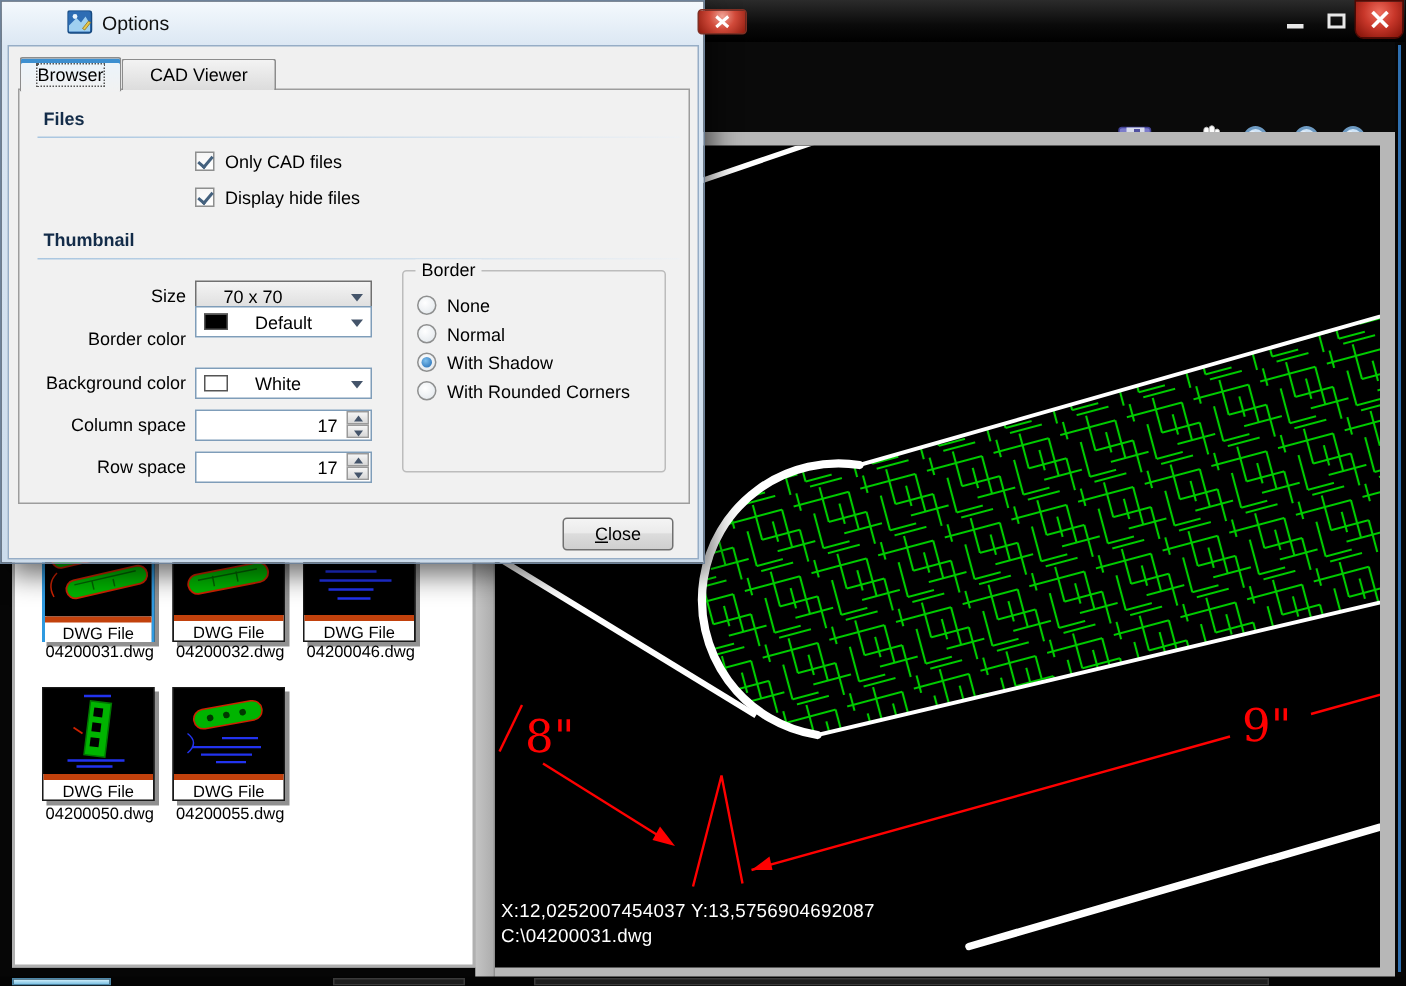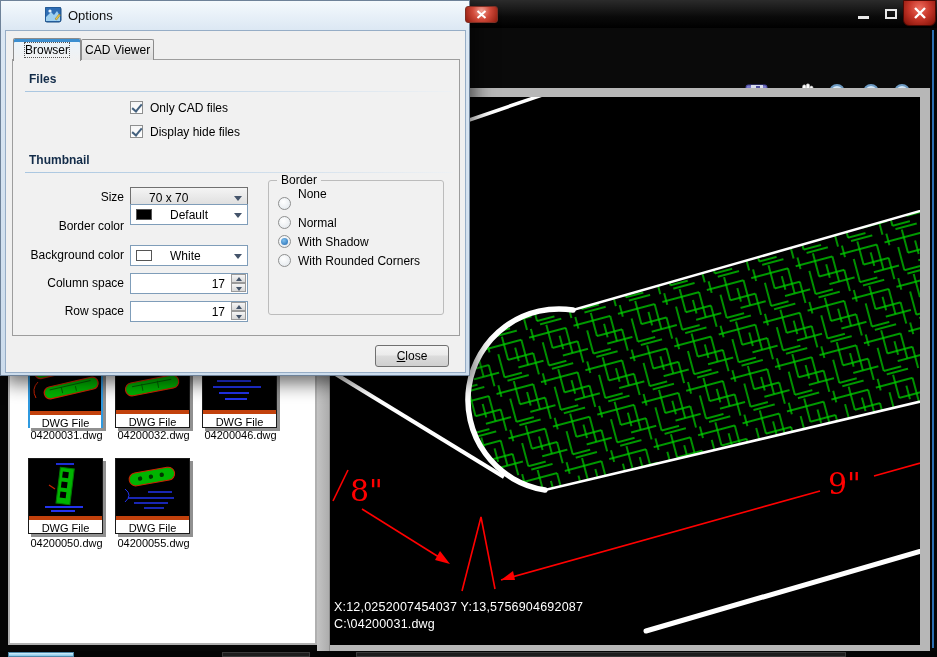--- a/index.html
+++ b/index.html
@@ -55,21 +55,21 @@
     background:radial-gradient(circle at 50% 25%, #f0a396 0%, #d14a3a 45%, #8f1b0e 100%);
     border:1px solid #7e2f24; border-radius:3px; display:flex; align-items:center; justify-content:center; cursor:pointer; }
   #dlg-body { position:absolute; left:4px; top:29px; width:461px; height:343px;
     background:#f0f0f0; border:1px solid #96adc6; }
 
   .tabstrip { position:absolute; left:7px; top:6px; height:23px; display:flex; align-items:flex-end; z-index:2; }
   .tab { font-size:12px; color:#000; border:1px solid #8c8c8c; border-bottom:none; cursor:pointer; }
   .tab.active { background:linear-gradient(#eaf4fb,#f1f1f1); padding:4px 11px 4px;
     box-shadow:inset 0 3px 0 #3c8fd0; position:relative; top:1px; border-radius:2px 2px 0 0; }
   .tab.active .tlab { outline:1px dotted #555; }
-  .tab.inactive { background:linear-gradient(#f3f3f3,#dcdcdc); padding:3px 3px; height:21px; border-radius:2px 2px 0 0; }
+  .tab.inactive { background:linear-gradient(#f3f3f3,#dcdcdc); padding:3px 18px; height:21px; border-radius:2px 2px 0 0; }
 
   #pane { position:absolute; left:6px; top:28px; width:448px; height:277px; border:1px solid #9d9d9d; background:#f1f1f1; }
   .sect-hd { position:absolute; font-size:12px; font-weight:bold; color:#132c49; }
   .sect-line { position:absolute; height:1px; background:linear-gradient(to right,#a9c6e0,#eef1f4); }
 
   .cb { position:absolute; width:13px; height:13px; background:linear-gradient(#f6f6f6,#ffffff);
     border:1px solid #8e8f8f; cursor:pointer; }
   .cb.on::after { content:""; position:absolute; left:3px; top:0px; width:4px; height:8px;
     border-right:2px solid #44617e; border-bottom:2px solid #44617e; transform:rotate(40deg); }
   .cb-label { position:absolute; font-size:12px; color:#000; }
@@ -360,21 +360,21 @@
         <span class="val">17</span>
         <span class="btns">
             <span class="b up"></span>
             <span class="b dn"></span>
           </span>
       </div>
 
       <div id="border-group">
         <div class="glabel">Border</div>
         <div class="radio" style="top:16px"></div>
-        <div class="radio-label" style="top:6px">None</div>
+        <div class="radio-label" style="top:16px">None</div>
         <div class="radio" style="top:35px"></div>
         <div class="radio-label" style="top:35px">Normal</div>
         <div class="radio on" style="top:54px"></div>
         <div class="radio-label" style="top:54px">With Shadow</div>
         <div class="radio" style="top:73px"></div>
         <div class="radio-label" style="top:73px">With Rounded Corners</div>
       </div>
     </div>
 
     <div id="btn-close-dlg">

